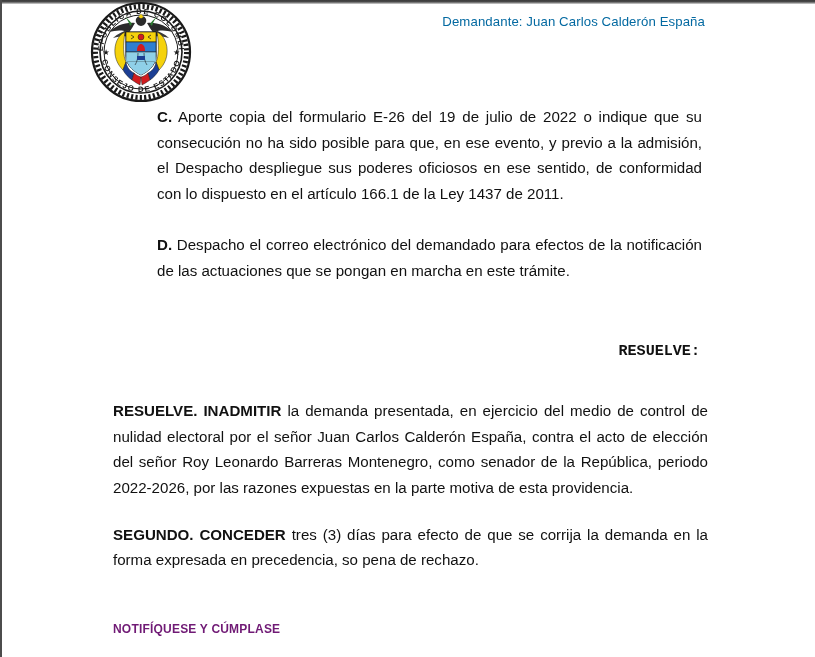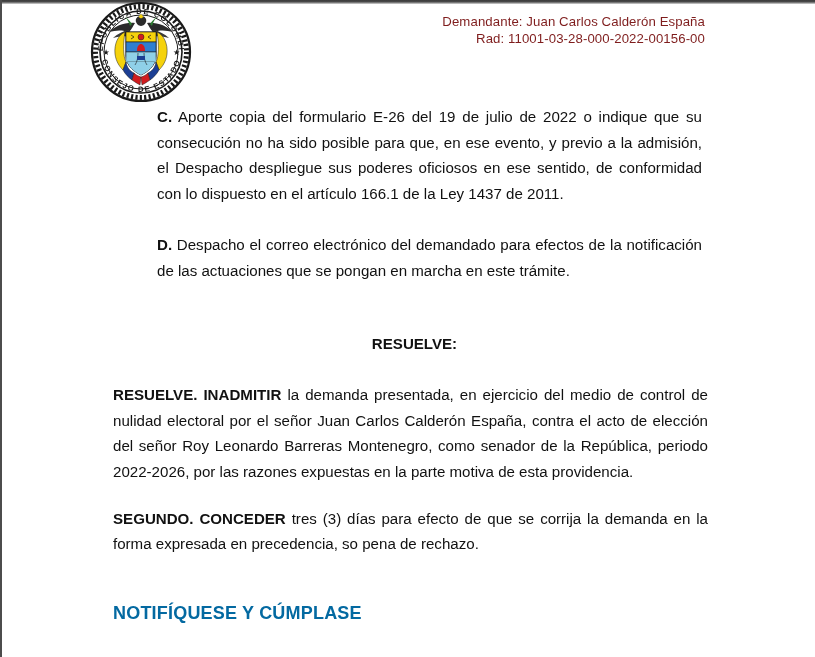--- a/index.html
+++ b/index.html
@@ -50,21 +50,21 @@
     width: 112px;
     height: 108px;
   }
   .seal svg { display: block; width: 112px; height: 108px; }
 
   .header-text {
     position: absolute;
     right: 110px;
     top: 13px;
     text-align: right;
-    color: #7f1d1d;
+    color: #0369a1;
     font-size: 13.2px;
     line-height: 17px;
     letter-spacing: 0.1px;
     white-space: nowrap;
   }
   .header-text div { display: block; }
 
   
   .doc-body {
     position: absolute;
@@ -87,34 +87,35 @@
     width: 545px;
   }
 
   p.para b { font-weight: bold; }
 
   .gap-sm { height: 21px; }
   .gap-md { height: 26px; }
   .gap-xl { height: 44px; }
 
   .center-head {
-    text-align: center;
+    text-align: right;
     font-size: 15.1px;
     line-height: 25.6px;
     font-weight: bold;
     color: #111111;
-    margin: 0;
+    margin: 8px;
     padding-left: 8px;
+    font-family: Liberation Mono, monospace;
   }
 
   .closing {
-    font-size: 18px;
+    font-size: 12px;
     line-height: 25.6px;
     font-weight: bold;
-    color: #0369a1;
+    color: #701a75;
     margin: 0;
     letter-spacing: 0.2px;
   }
 </style>
 </head>
 <body>
 
 <div class="page">
 
   <div class="edge-top"></div>
@@ -177,21 +178,20 @@
           <path d="M47 84 C50 86 53 88 55 89 L56 81 C53 80 51 79 49 77 Z" fill="#d01c1f"></path>
           <path d="M72 36 C79 39 83 48 82 58 C81 66 77 71 74 74 L71 66 C74 60 74 48 72 36 Z" fill="#f5d20c"></path>
           <path d="M74 74 C72 78 68 82 65 84 L63 77 C67 75 70 72 71 66 Z" fill="#1c3f94"></path>
           <path d="M65 84 C62 86 59 88 57 89 L56 81 C59 80 61 79 63 77 Z" fill="#d01c1f"></path>
         </g>
       </svg>
     </div>
 
     <div class="header-text">
       <div>Demandante: Juan Carlos Calderón España</div>
-      <div>Rad: 11001-03-28-000-2022-00156-00</div>
     </div>
   </div>
 
   <div class="doc-body">
 
     <p class="para indented"><b>C.</b><span> Aporte copia del formulario E-26 del 19 de julio de 2022 o indique que su consecución no ha sido posible para que, en ese evento, y previo a la admisión, el Despacho despliegue sus poderes oficiosos en ese sentido, de conformidad con lo dispuesto en el artículo 166.1 de la Ley 1437 de 2011.</span></p>
 
     <div class="gap-md"></div>
 
     <p class="para indented"><b>D.</b><span> Despacho el correo electrónico del demandado para efectos de la notificación de las actuaciones que se pongan en marcha en este trámite.</span></p>

